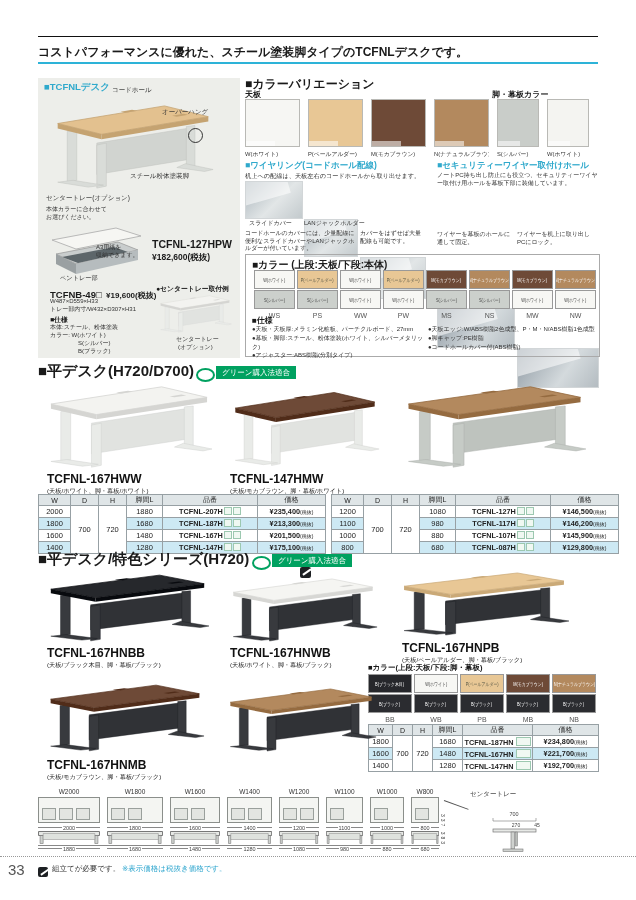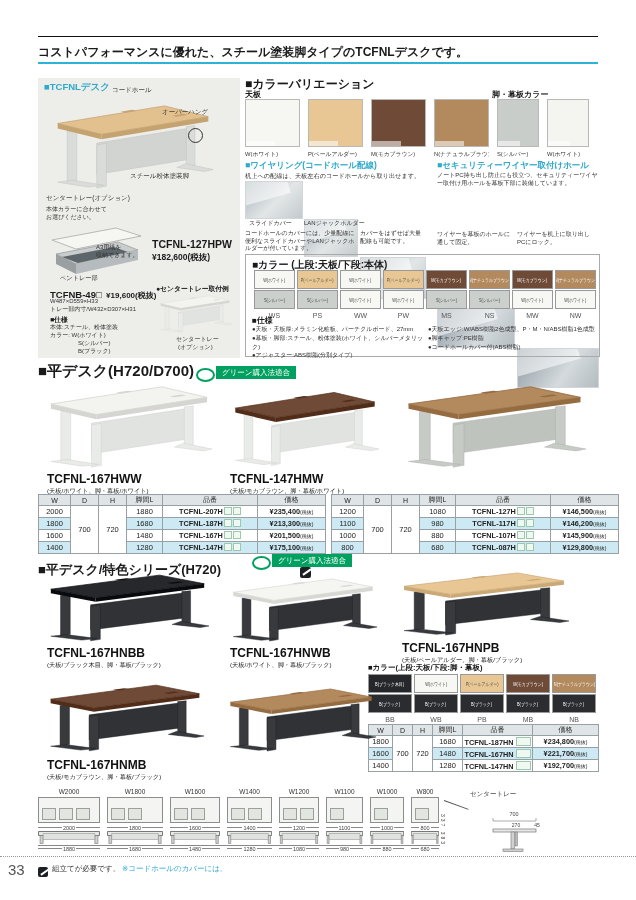--- a/index.html
+++ b/index.html
@@ -449,21 +449,21 @@
         <tr class="alt">
           <td>800</td>
           <td>680</td>
              <td class="code">TCFNL-087H<span class="box"></span><span class="box"></span></td>
              <td class="pricecell">¥129,800<span class="tax">(税抜)</span></td>
         </tr>
       </tbody>
     </table>
 
   
-  <div class="abs b" style="left:38px;top:550px;font-size:13px;margin-top:11px;">■平デスク/特色シリーズ(H720)</div>
+  <div class="abs b" style="left:38px;top:550px;font-size:15px;">■平デスク/特色シリーズ(H720)</div>
   <span class="abs gpn" style="left:252px;top:556px;"></span>
   <span class="abs badge" style="left:272px;top:554px;">グリーン購入法適合</span>
   <span class="abs darkmark" style="left:356px;top:554px;"></span>
 
   <div class="abs deskfig" style="left:45px;top:572px;width:165px;height:72px;">
       <svg width="100%" height="100%" viewBox="0 0 170 92" preserveAspectRatio="none">
     <polygon points="16,30 26,28 26,80 16,82" fill="#383a3e" stroke="#1f2125" stroke-width=".5"></polygon>
     <polygon points="47,42 148,26 148,58 47,74" fill="#303236" stroke="#1f2125" stroke-width=".5"></polygon>
     <polygon points="141,25 150,24 150,66 141,68" fill="#383a3e" stroke="#1f2125" stroke-width=".5"></polygon>
     <polygon points="131,67 160,71 169,69 140,63" fill="#383a3e" stroke="#1f2125" stroke-width=".5"></polygon>
@@ -811,16 +811,16 @@
     <rect x="25" y="24" width="3.5" height="17" fill="#cfd2cf" stroke="#777" stroke-width="0.6"></rect>
     <rect x="29.5" y="24" width="2" height="14" fill="#b9bdb9" stroke="#777" stroke-width="0.5"></rect>
     <rect x="17" y="41" width="20" height="2.5" fill="#cfd2cf" stroke="#777" stroke-width="0.6"></rect>
   </svg></div>
 
   
   <div class="abs footer" style="left:0;top:856px;width:636px;height:44px;">
     <div class="abs pagenum" style="left:8px;top:4px;">33</div>
     <span class="abs darkmark" style="left:38px;top:6px;width:10px;height:10px;"></span>
     <div class="abs note1" style="left:52px;top:7px;">組立てが必要です。</div>
-    <div class="abs note2" style="left:122px;top:7px;">※コードホールのカバーには。</div>
+    <div class="abs note2" style="left:122px;top:7px;">※表示価格は税抜き価格です。</div>
   </div>
 
 </div>
 
 </body></html>

